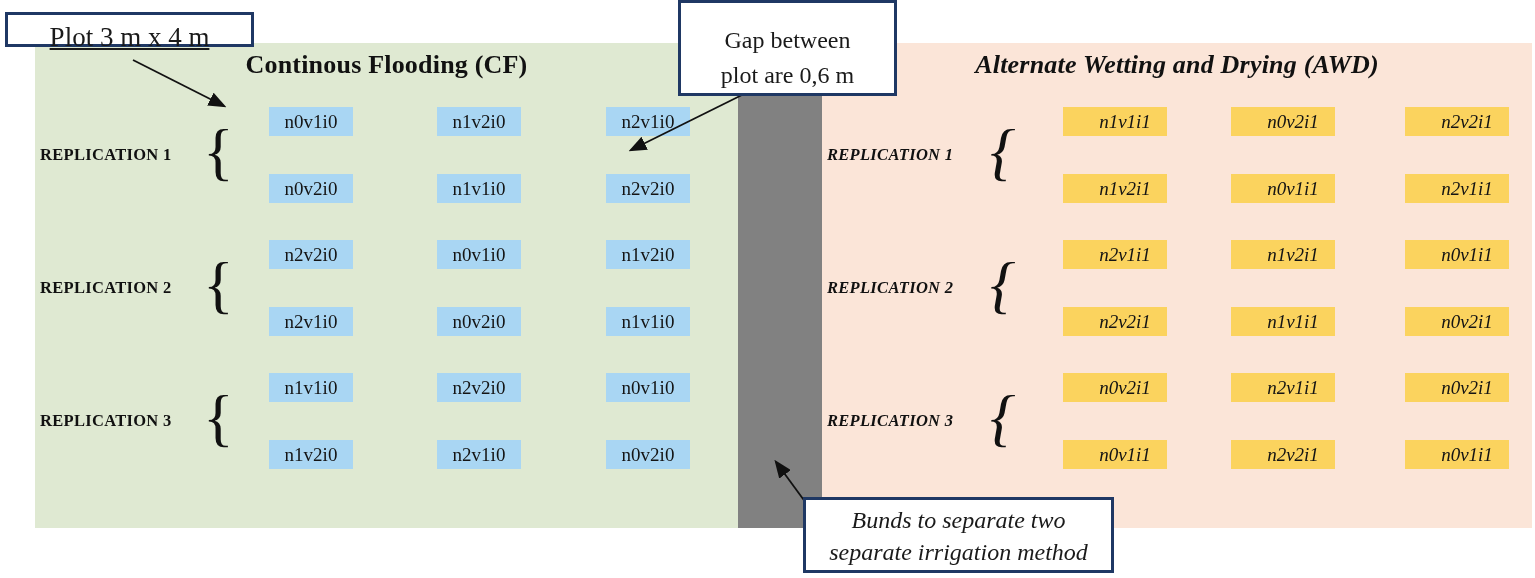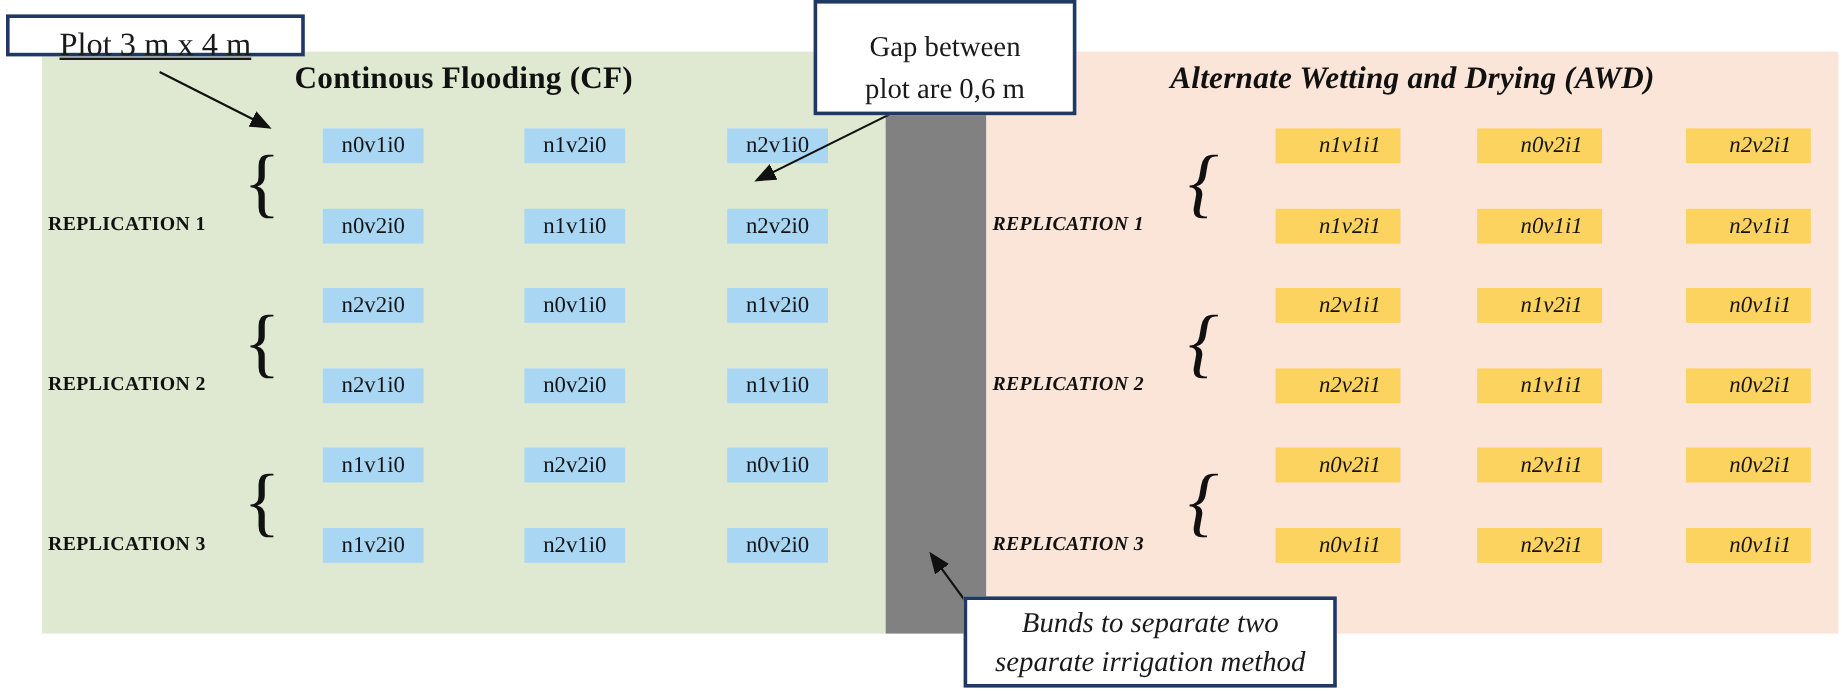--- a/index.html
+++ b/index.html
@@ -14,21 +14,21 @@
   .panel-title{
     position:absolute;top:7px;left:0;right:0;text-align:center;
     font-weight:bold;font-size:26px;color:#111;letter-spacing:0.2px;
   }
   .rep{position:absolute;left:0;right:0;height:96px;}
   .rep.g1{top:64px;}
   .rep.g2{top:197px;}
   .rep.g3{top:330px;}
   .rep-label{
     position:absolute;left:5px;top:50%;transform:translateY(-50%);
-    font-weight:bold;font-size:16.5px;color:#111;white-space:nowrap;letter-spacing:0.3px;margin-top:32px;
+    font-weight:bold;font-size:16.5px;color:#111;white-space:nowrap;letter-spacing:0.3px;
   }
   .brace{
     position:absolute;left:168px;top:50%;transform:translateY(-54%);
     font-size:64px;font-weight:400;color:#111;line-height:1;
   }
   .prow{position:absolute;left:0;right:16px;height:29px;margin-left:40px;}
   .prow.r0{top:0;}
   .prow.r1{top:67px;}
   .plot{
     position:absolute;width:84px;height:29px;line-height:29px;

